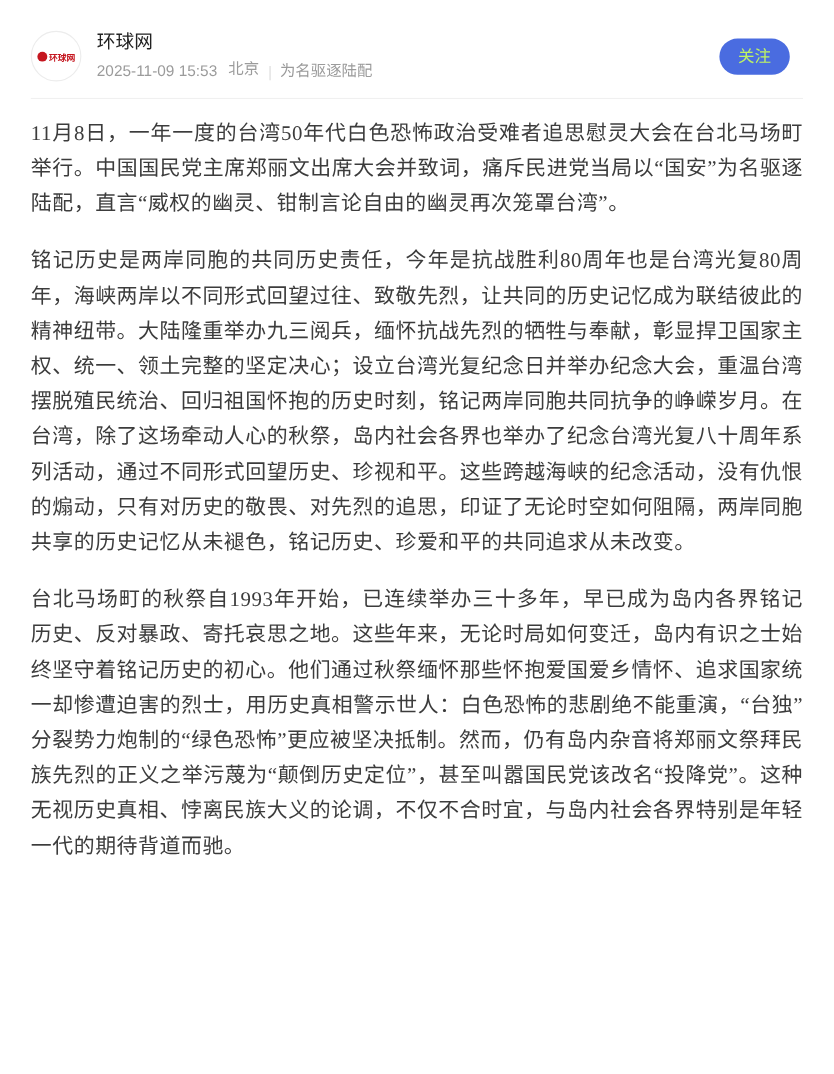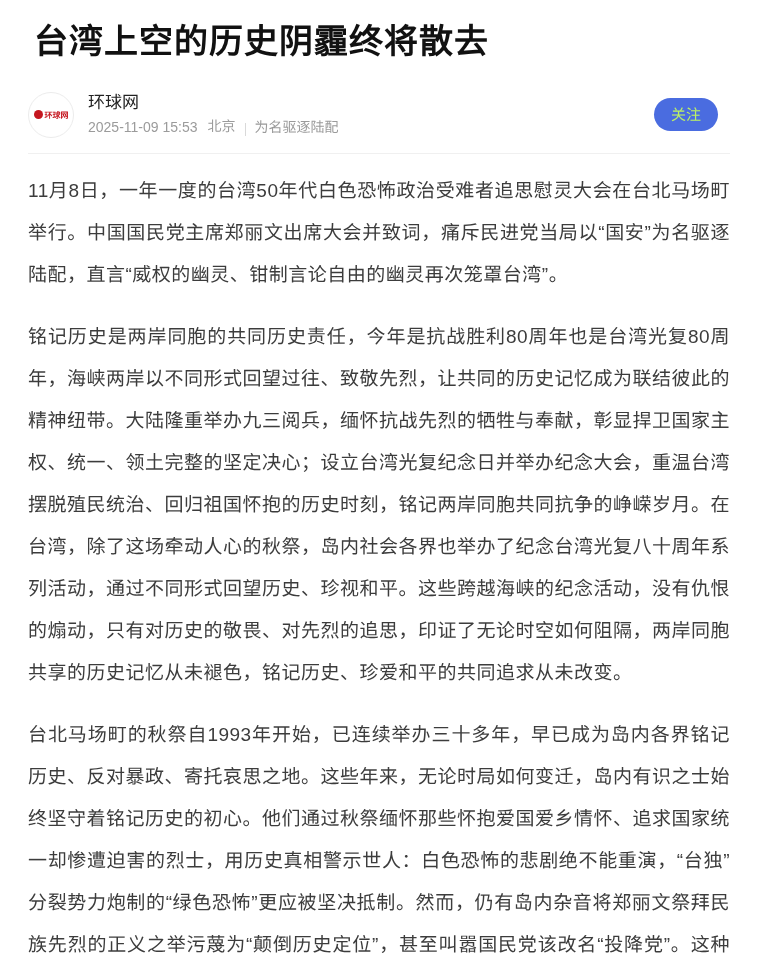--- a/index.html
+++ b/index.html
@@ -45,30 +45,29 @@
   .follow{
     margin-left:auto;margin-right:12px;
     background:#4a6ce0;color:#bef264;border:none;
     font-size:15px;line-height:1;padding:9px 17px;border-radius:17px;
     cursor:pointer;font-family:inherit;flex:0 0 auto;
   }
   .divider{height:1px;background:#f0f0f0;margin-top:15px;}
   .article{margin-top:16px;}
   .article p{
     margin:0 0 20px 0;
-    font-size:19px;line-height:42px;color:#3c3c3c;
-    text-align:justify;letter-spacing:0.5px;
+    font-size:19px;line-height:32px;color:#3c3c3c;
+    text-align:justify;letter-spacing:0.5px;font-family:Liberation Serif, serif;
   }
 </style>
 </head>
 <body>
 
 <div class="page">
 
-  <h1 class="title">台湾上空的历史阴霾终将散去</h1>
 
   <div class="author-row">
     <div class="avatar">
       <span class="logo-mark"></span>
       <span class="logo-text">环球网</span>
     </div>
     <div class="author-meta">
       <div class="author-name">环球网</div>
       <div class="post-meta">
         <span>2025-11-09 15:53</span>

